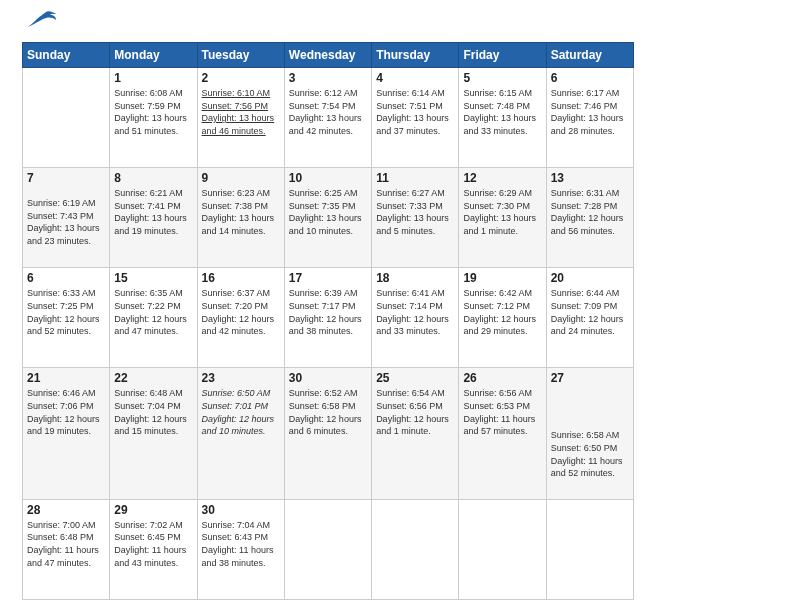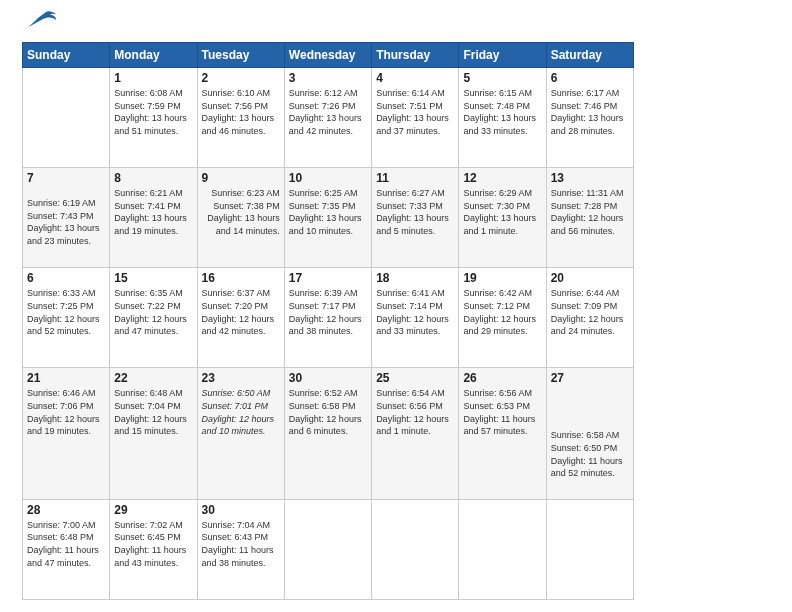--- a/index.html
+++ b/index.html
@@ -127,29 +127,29 @@
           <td class="empty"></td>
           <td>
             <span class="day-number">1</span>
             <div class="day-info" style="white-space: pre-line;">Sunrise: 6:08 AM
 Sunset: 7:59 PM
 Daylight: 13 hours
 and 51 minutes.</div>
           </td>
           <td>
             <span class="day-number">2</span>
-            <div class="day-info" style="white-space: pre-line;">Sunrise: 6:10 AM
+            <div class="day-info" style="white-space: pre-line; text-decoration: underline;">Sunrise: 6:10 AM
 Sunset: 7:56 PM
 Daylight: 13 hours
 and 46 minutes.</div>
           </td>
           <td>
             <span class="day-number">3</span>
             <div class="day-info" style="white-space: pre-line;">Sunrise: 6:12 AM
-Sunset: 7:26 PM
+Sunset: 7:54 PM
 Daylight: 13 hours
 and 42 minutes.</div>
           </td>
           <td>
             <span class="day-number">4</span>
             <div class="day-info" style="white-space: pre-line;">Sunrise: 6:14 AM
 Sunset: 7:51 PM
 Daylight: 13 hours
 and 37 minutes.</div>
           </td>
@@ -178,21 +178,21 @@
           </td>
           <td>
             <span class="day-number">8</span>
             <div class="day-info" style="white-space: pre-line;">Sunrise: 6:21 AM
 Sunset: 7:41 PM
 Daylight: 13 hours
 and 19 minutes.</div>
           </td>
           <td>
             <span class="day-number">9</span>
-            <div class="day-info" style="white-space: pre-line; text-align: right;">Sunrise: 6:23 AM
+            <div class="day-info" style="white-space: pre-line;">Sunrise: 6:23 AM
 Sunset: 7:38 PM
 Daylight: 13 hours
 and 14 minutes.</div>
           </td>
           <td>
             <span class="day-number">10</span>
             <div class="day-info" style="white-space: pre-line;">Sunrise: 6:25 AM
 Sunset: 7:35 PM
 Daylight: 13 hours
 and 10 minutes.</div>
@@ -206,21 +206,21 @@
           </td>
           <td>
             <span class="day-number">12</span>
             <div class="day-info" style="white-space: pre-line;">Sunrise: 6:29 AM
 Sunset: 7:30 PM
 Daylight: 13 hours
 and 1 minute.</div>
           </td>
           <td>
             <span class="day-number">13</span>
-            <div class="day-info" style="white-space: pre-line;">Sunrise: 11:31 AM
+            <div class="day-info" style="white-space: pre-line;">Sunrise: 6:31 AM
 Sunset: 7:28 PM
 Daylight: 12 hours
 and 56 minutes.</div>
           </td>
         </tr>
         <tr>
           <td>
             <span class="day-number">6</span>
             <div class="day-info" style="white-space: pre-line;">Sunrise: 6:33 AM
 Sunset: 7:25 PM

